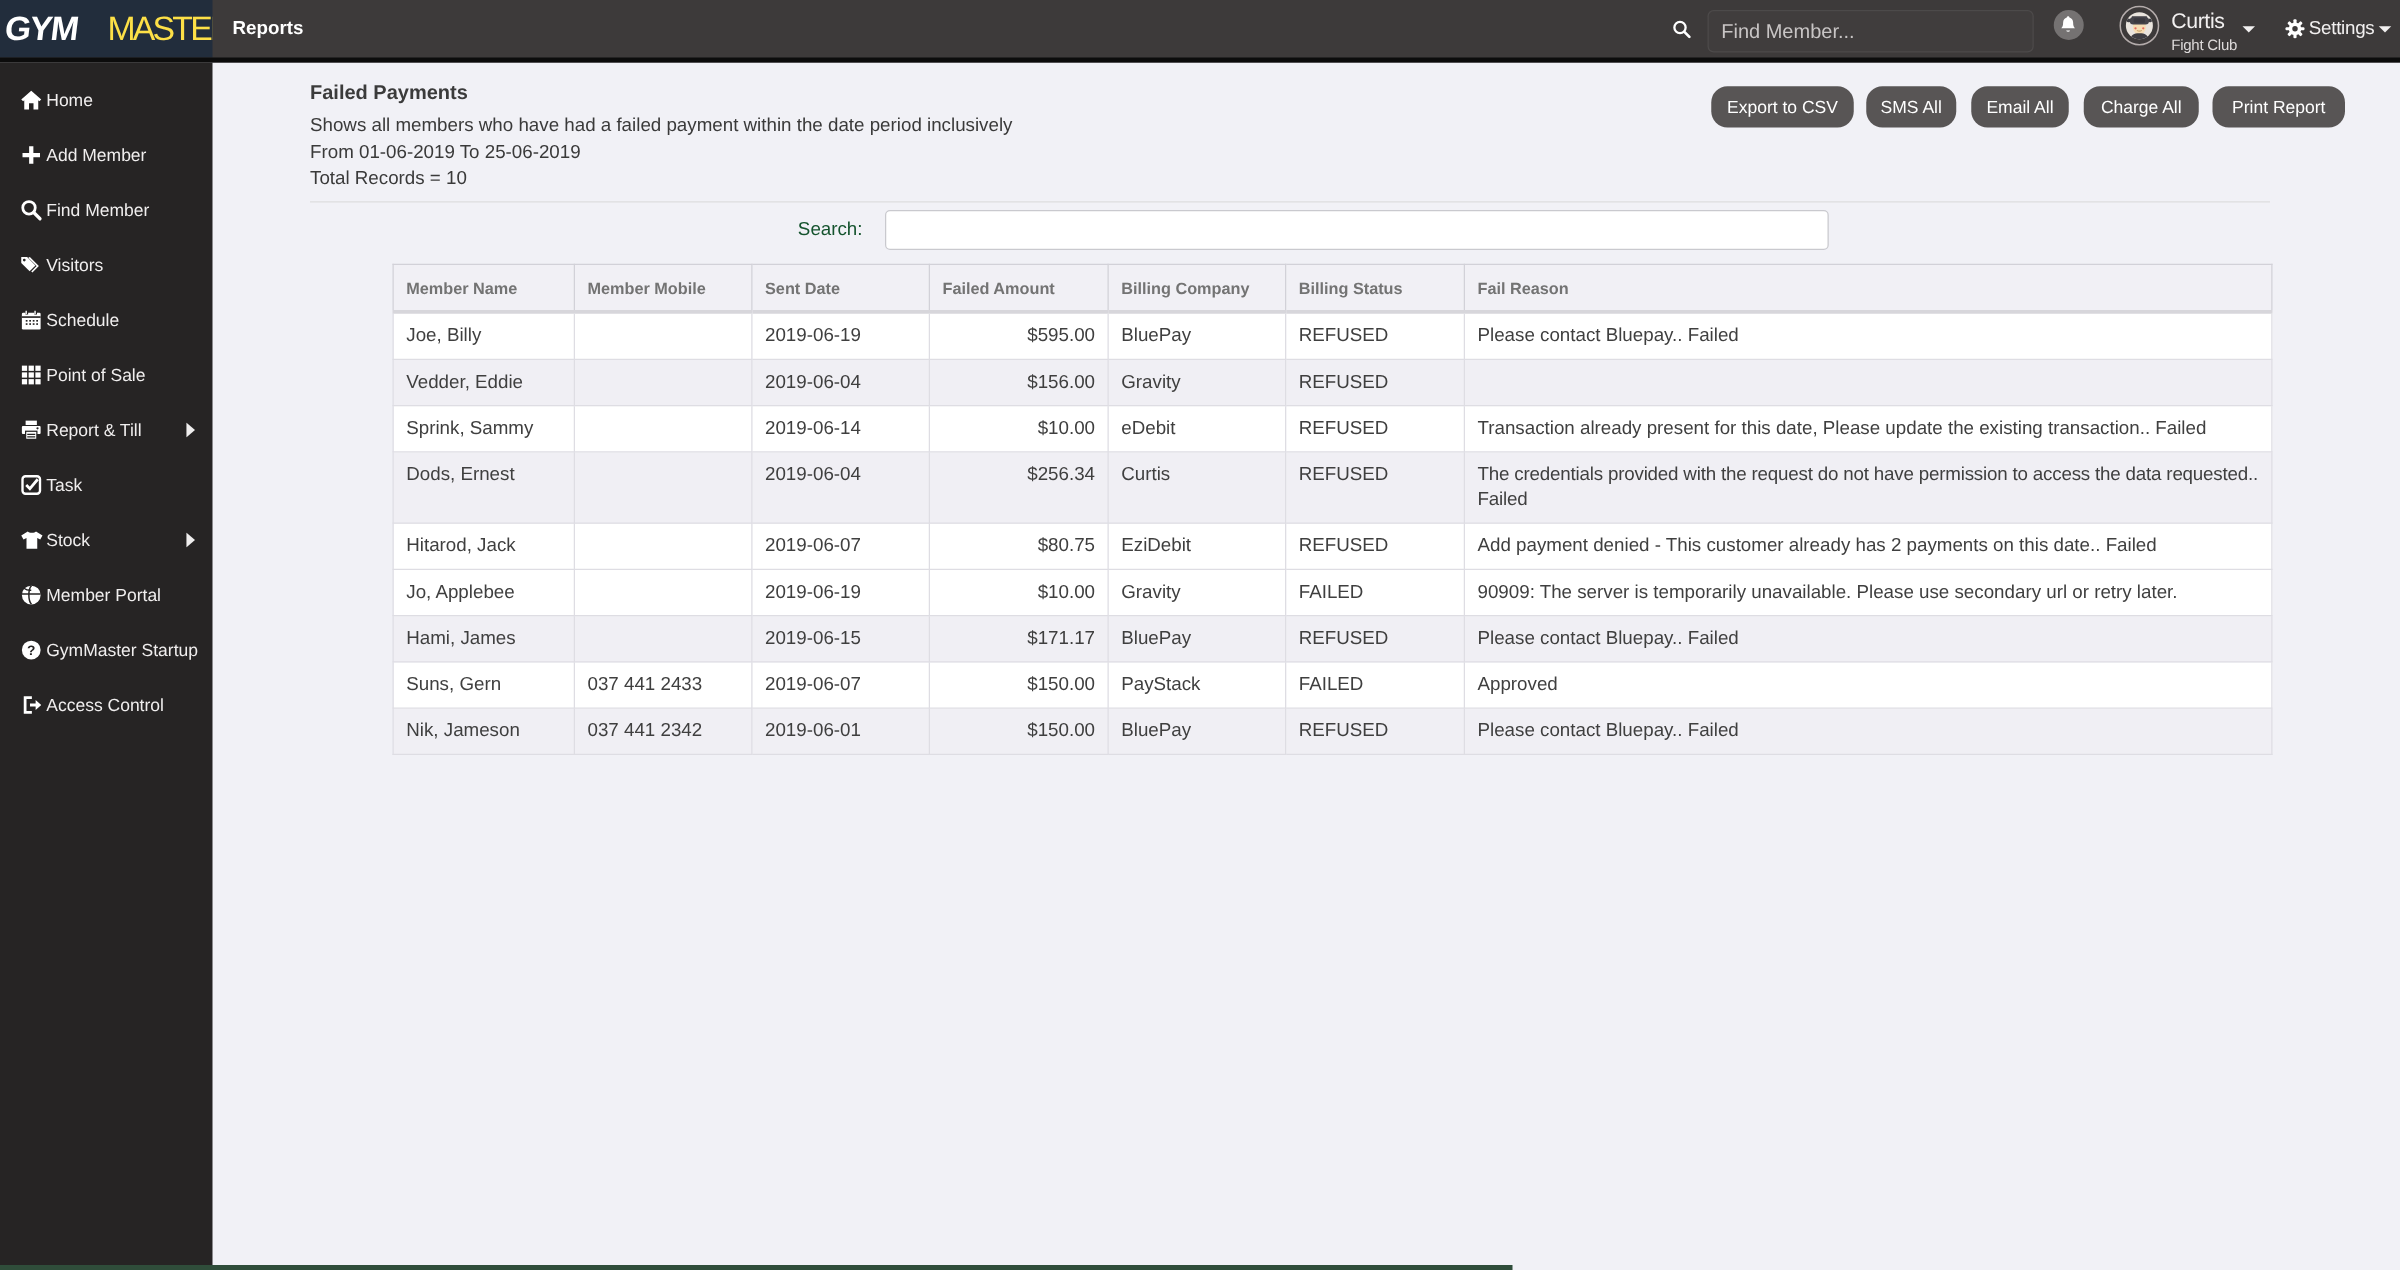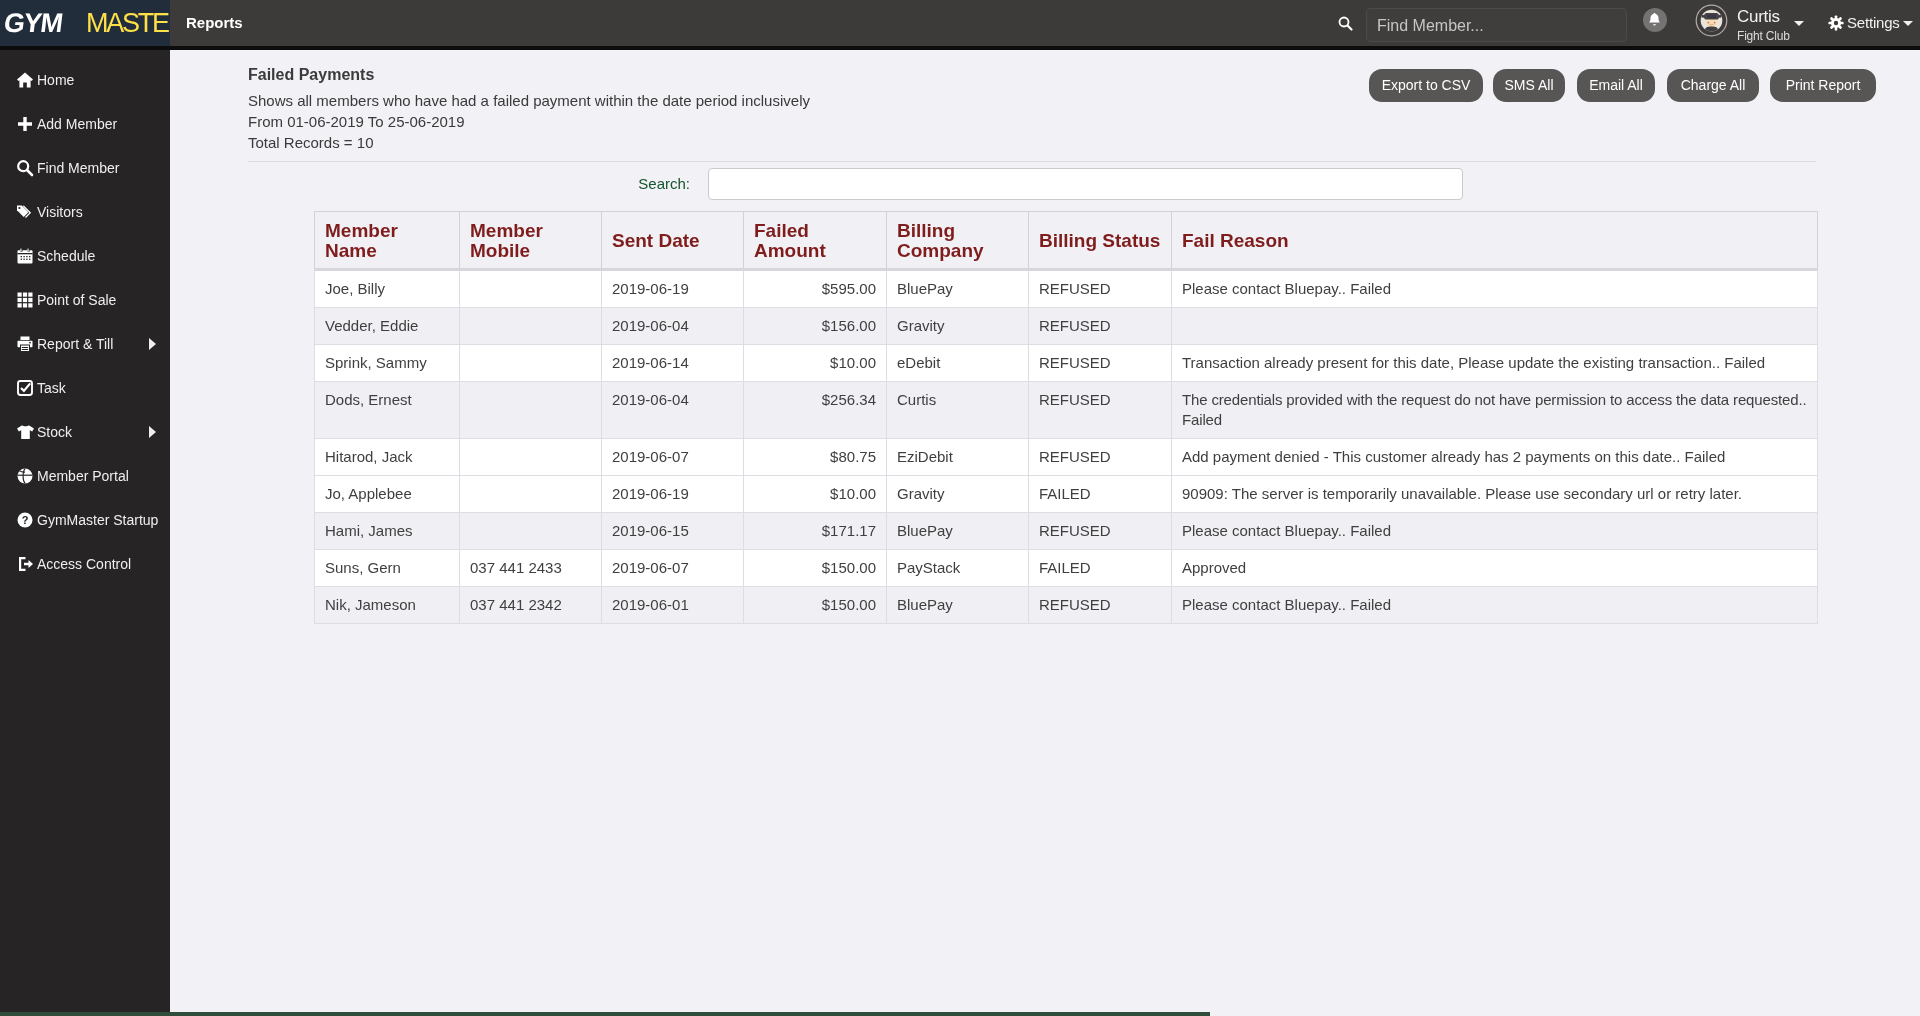--- a/index.html
+++ b/index.html
@@ -43,21 +43,21 @@
   .btn { position:absolute; top:69px; height:33px; background:#585555; color:#fff; border-radius:13px;
          font-size:14px; font-weight:400; text-align:center; line-height:33px; }
   #searchlbl { position:absolute; left:540px; top:175px; width:150px; text-align:right; font-size:15px; color:#14532d; }
   #searchinput { position:absolute; left:708px; top:168px; width:755px; height:32px; background:#fff;
                  border:1px solid #c9c9ce; border-radius:4px; }
 
   
   #tbl { position:absolute; left:314px; top:211px; width:1503px; border-collapse:collapse; table-layout:fixed;
          font-size:15px; color:#3f3f3f; background:transparent; }
   #tbl th { border:1px solid #d2d1d8; border-bottom:3px solid #d7d6db; background:#f1f0f5;
-            text-align:left; font-size:19px; color:#7f1d1d; padding:8.5px 10px 7.5px 10px; line-height:20px; font-weight:700; }
+            text-align:left; font-size:13px; color:#737373; padding:8.5px 10px 7.5px 10px; line-height:20px; font-weight:700; }
   #tbl td { border:1px solid #dedde3; padding:8px 10px; line-height:20px; vertical-align:top; background:#fff; }
   #tbl tr.alt td { background:#f0eff4; }
   #tbl td.r { text-align:right; }
 </style>
 </head>
 <body>
 
 <div id="topbar">
   <div id="logo">
       <span class="g">GYM</span>

